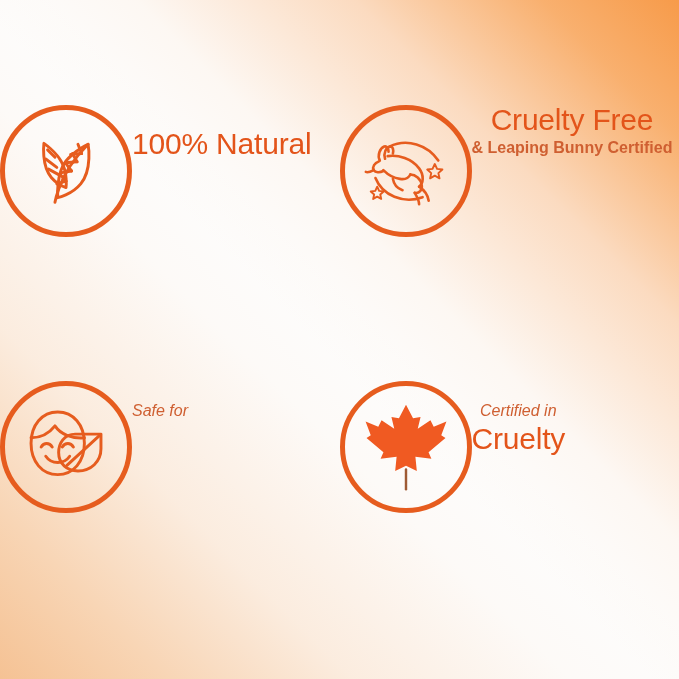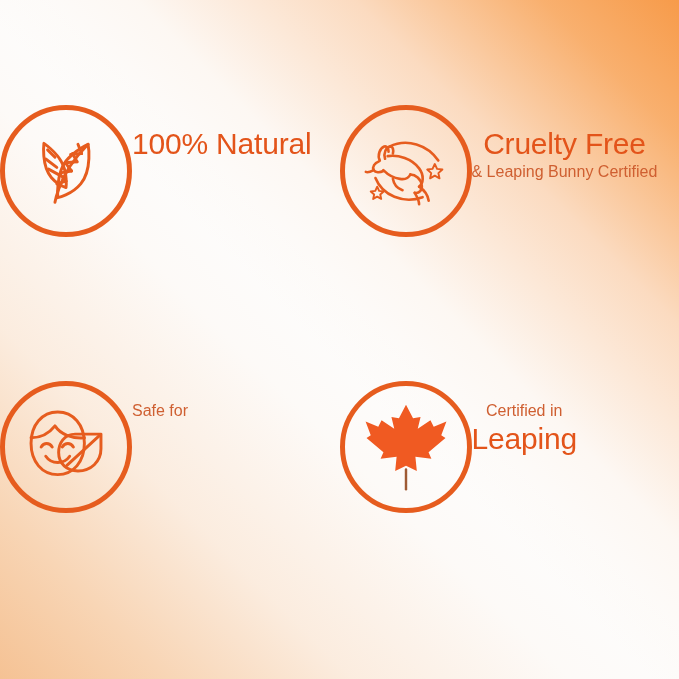--- a/index.html
+++ b/index.html
@@ -94,33 +94,34 @@
     color: #E3541A;
     white-space: nowrap;
   }
   .cap-sub-above {
     display: block;
     font-size: 16px;
     font-weight: 400;
     color: #CF5F31;
     white-space: nowrap;
     margin-bottom: 5px;
+    font-style: italic;
   }
   .cap-sub-below {
     display: block;
     font-size: 16px;
-    font-weight: 400;
+    font-weight: 700;
     color: #CF5F31;
     white-space: nowrap;
     margin-top: 5px;
   }
 
   
   .cap-natural   { margin-top: 24px; }
-  .cap-cruelty   { margin-top: 24px; }
+  .cap-cruelty   { }
   .cap-sensitive { margin-top: 22px; }
   .cap-canada    { margin-top: 22px; }
 </style>
 </head>
 <body>
 
 <div id="badge-board">
   <div class="badge-grid">
 
     <div class="badge-cell">
@@ -229,18 +230,18 @@
               L50 70 L38.5 75.5 L40 60.5
               L23 62.5 L26 55.5 L8 40.5
               L12.5 37.5 L7 23 L20.5 28.5
               L24 21.5 L37.5 30.5 L34.5 18
               L42.5 19.5 Z"></path>
           </svg>
         </span>
       </div>
       <div class="caption cap-canada">
         <span class="cap-sub-above">Certified in</span>
-        <span class="cap-main">Leaping</span>
+        <span class="cap-main">Cruelty</span>
       </div>
     </div>
 
   </div>
 </div>
 
 </body></html>

